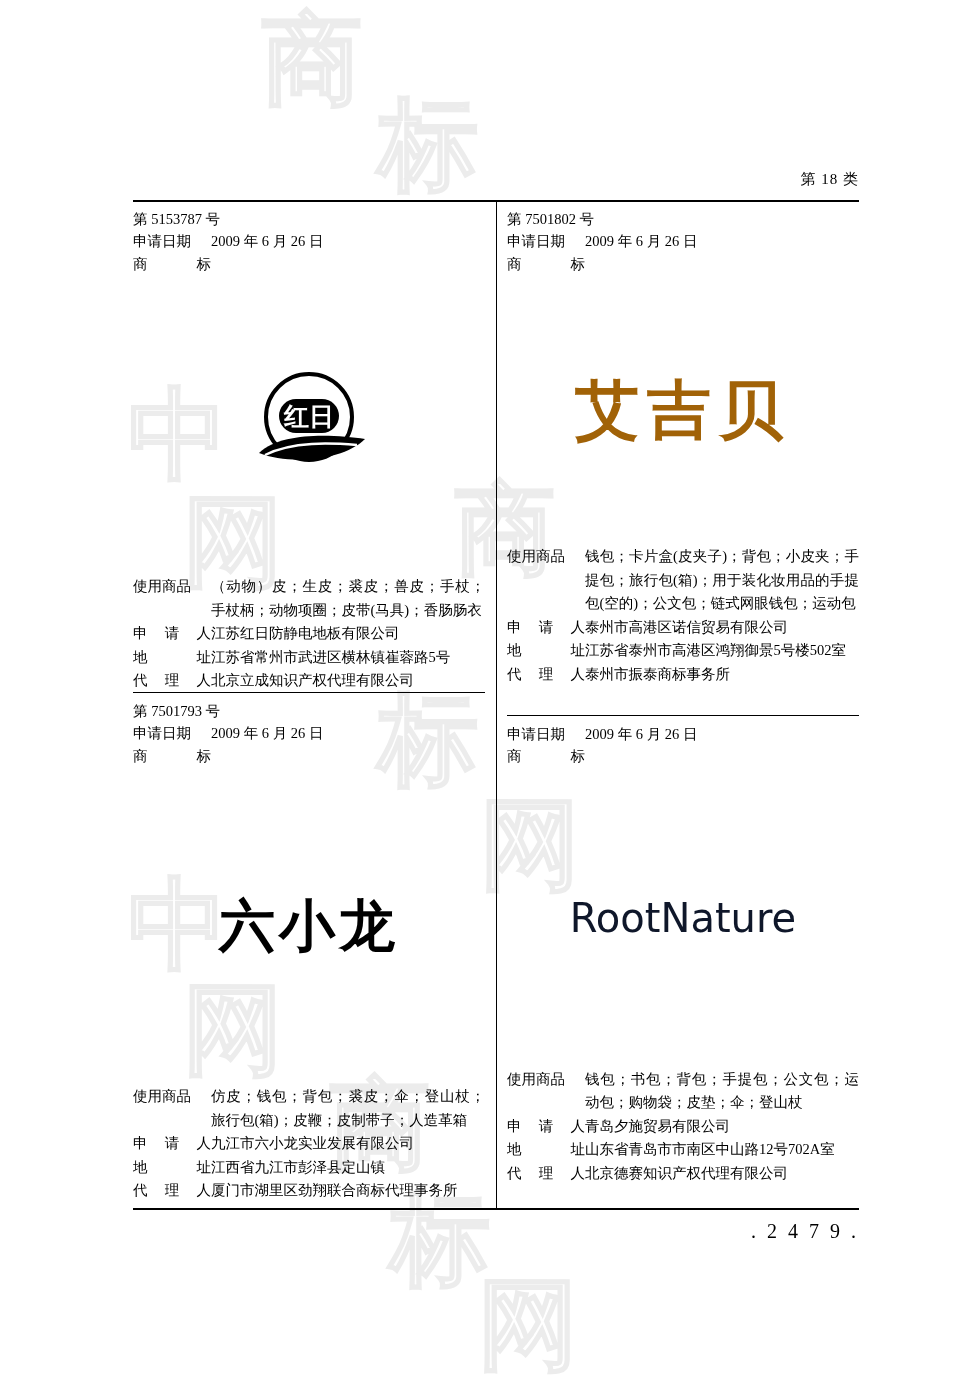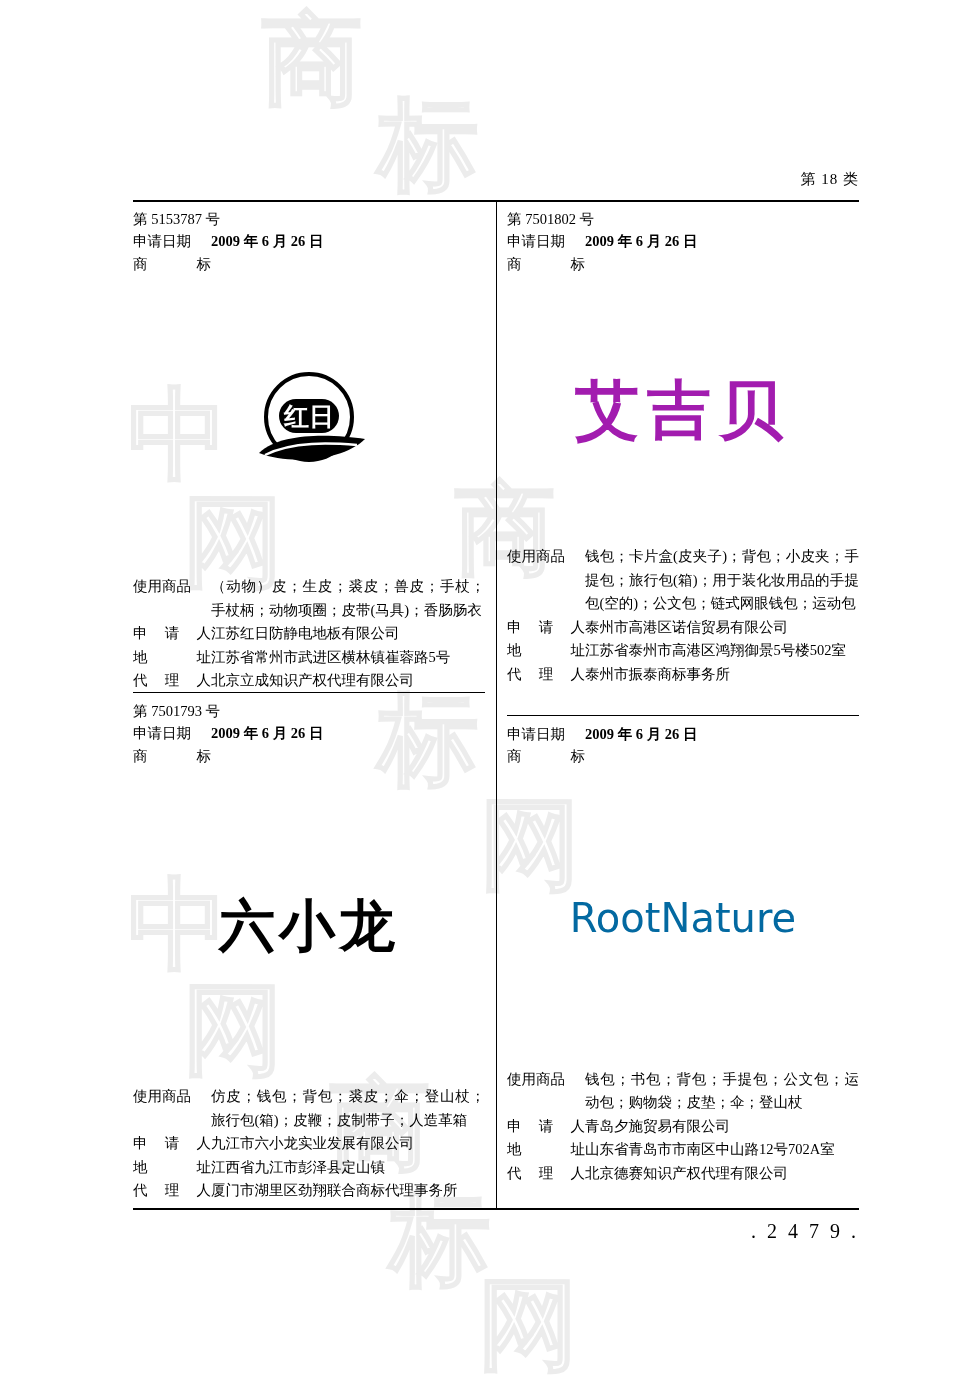--- a/index.html
+++ b/index.html
@@ -95,21 +95,21 @@
   }
   .meta-label {
     width: 78px;
     flex: 0 0 78px;
     letter-spacing: 0;
   }
   .meta-label.spaced {
     display: flex;
     justify-content: space-between;
   }
-  .meta-value { flex: 1; font-weight: bold; }
+  .meta-value { flex: 1; }
 
   .mark-area {
     position: relative;
     width: 352px;
     display: flex;
     align-items: center;
     justify-content: center;
     overflow: hidden;
   }
 
@@ -139,21 +139,21 @@
   .tm-hongri {
     width: 132px;
     height: 112px;
     position: relative;
   }
   .tm-aijibei {
     font-family: "DejaVu Sans", sans-serif;
     font-weight: 700;
     font-size: 64px;
     letter-spacing: 8px;
-    color: #a21caf;
+    color: #a16207;
   }
   .tm-liuxiaolong-cn {
     font-family: Liberation Serif, serif;
     font-weight: 700;
     font-size: 56px;
     letter-spacing: 4px;
     line-height: 1.05;
     text-align: center;
   }
   .tm-liuxiaolong-en {
@@ -162,21 +162,21 @@
     font-size: 25px;
     letter-spacing: 2.5px;
     text-align: center;
     margin-top: 2px;
   }
   .tm-rootnature {
     font-family: "DejaVu Sans", sans-serif;
     font-weight: 400;
     font-size: 40px;
     letter-spacing: 0px;
-    color: #0369a1;
+    color: #0f172a;
   }
 
   .page-number {
     position: absolute;
     right: 0;
     top: 1040px;
     font-size: 20px;
     letter-spacing: 3px;
   }
 </style>

